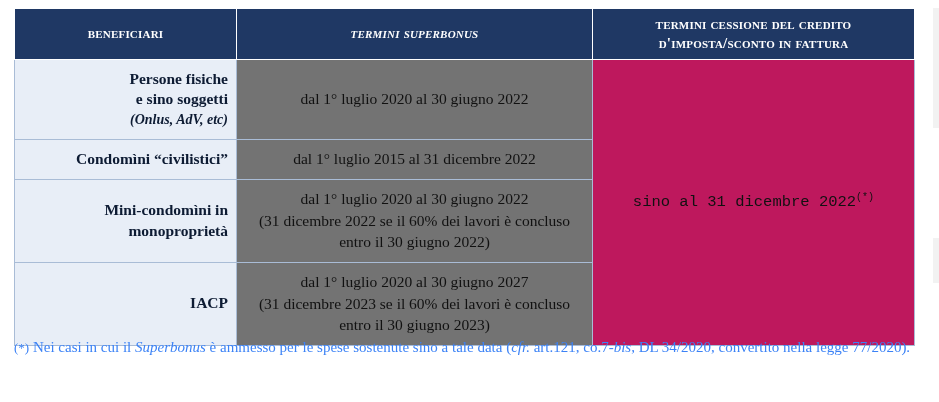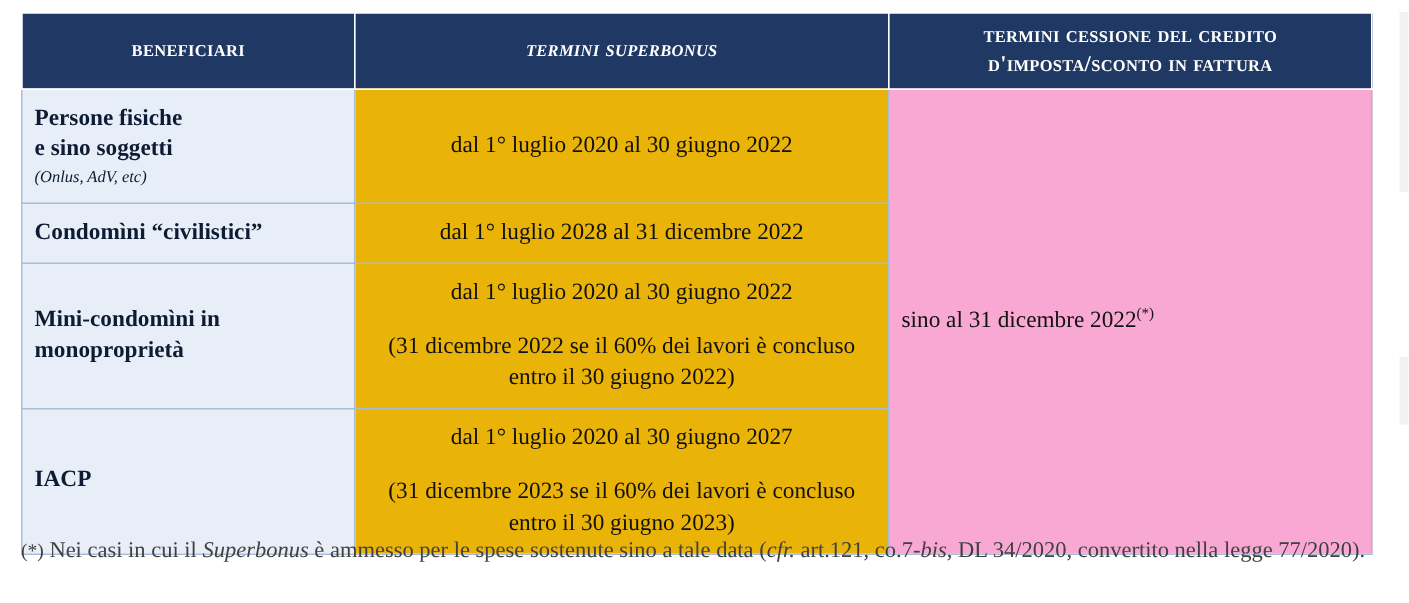--- a/index.html
+++ b/index.html
@@ -55,57 +55,58 @@
   tbody td {
     border: 1px solid #a9bcd6;
     vertical-align: middle;
     font-size: 15.5px;
     line-height: 1.35;
     padding: 9px 8px;
   }
   tbody td.benef {
     background: #e8eef7;
     font-weight: bold;
-    text-align: left;
+    text-align: right;
     color: #0d1b33;
   }
   tbody td.benef .sub {
-    font-weight: normal;
+    font-weight: bold;
     font-style: italic;
-    font-size: 11px;
+    font-size: 14px;
     display: block;
     margin-top: 1px;
   }
   tbody td.termini {
-    background: #eab308;
+    background: #737373;
     text-align: center;
     color: #111111;
   }
   tbody td.termini .line2 {
     display: block;
-    margin-top: 15px;
+    margin-top: 1px;
   }
   tbody td.cessione {
-    background: #f9a8d4;
-    text-align: left;
+    background: #be185d;
+    text-align: center;
     color: #111111;
     font-size: 15.5px;
+    font-family: Liberation Mono, monospace;
   }
   sup.ast {
     font-size: 10px;
     vertical-align: super;
   }
   .footnote {
     position: absolute;
     left: 14px;
-    top: 348px;
+    top: 328px;
     width: 905px;
     font-size: 15px;
     line-height: 1.5;
-    color: #404040;
+    color: #3b82f6;
   }
   .footnote .starmark {
     font-size: 13px;
   }
   .footnote i { font-style: italic; }
   .edge-left {
     position: absolute;
     left: 0;
     top: 0;
     width: 3px;
@@ -163,21 +164,21 @@
         </td>
         <td class="cessione" rowspan="4">
           <span>sino al 31 dicembre 2022</span><sup class="ast">(*)</sup>
         </td>
       </tr>
       <tr>
         <td class="benef">
           <span>Condomìni “civilistici”</span>
         </td>
         <td class="termini">
-          <span>dal 1° luglio 2028 al 31 dicembre 2022</span>
+          <span>dal 1° luglio 2015 al 31 dicembre 2022</span>
         </td>
       </tr>
       <tr>
         <td class="benef">
           <span>Mini-condomìni in</span><br>
           <span>monoproprietà</span>
         </td>
         <td class="termini">
           <span>dal 1° luglio 2020 al 30 giugno 2022</span>
           <span class="line2">(31 dicembre 2022 se il 60% dei lavori è concluso entro il 30 giugno 2022)</span>

